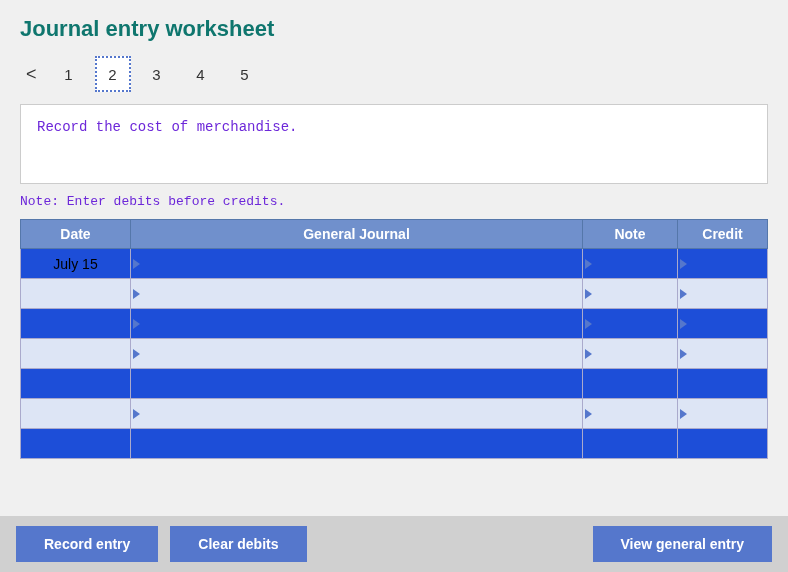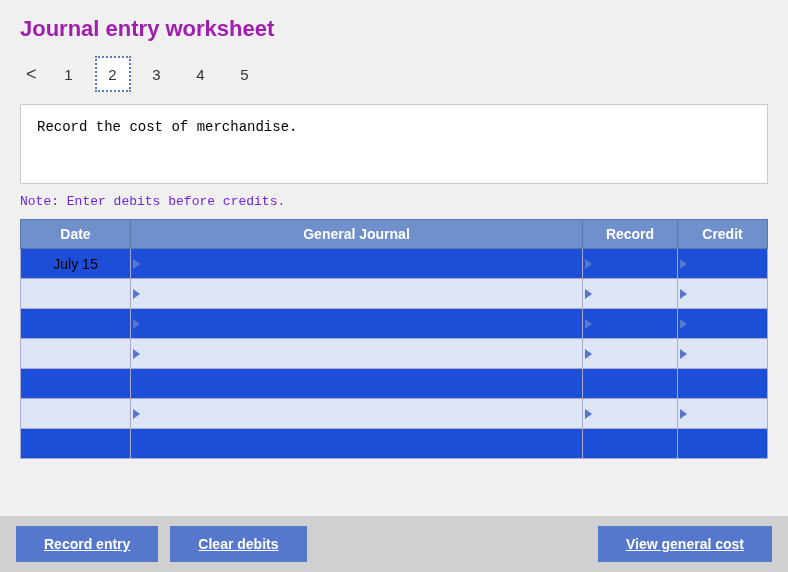--- a/index.html
+++ b/index.html
@@ -13,21 +13,21 @@
     .page-container {
       background: #f0f0f0;
       padding: 16px 20px;
       min-height: 572px;
       position: relative;
     }
     .page-title {
       font-size: 22px;
       font-weight: bold;
       margin-bottom: 14px;
-      color: #a21caf;
+      color: #0f766e;
     }
     .tab-nav {
       display: flex;
       align-items: center;
       margin-bottom: 12px;
       gap: 8px;
     }
     .tab-prev {
       font-size: 18px;
       cursor: pointer;
@@ -49,21 +49,21 @@
       background: #fff;
     }
     .instruction-box {
       background: #fff;
       border: 1px solid #ccc;
       padding: 14px 16px;
       margin-bottom: 10px;
       min-height: 80px;
       font-family: 'Courier New', monospace;
       font-size: 14px;
-      color: #000000;
+      color: #6d28d9;
     }
     .note-text {
       color: #6d28d9;
       font-family: 'Courier New', monospace;
       font-size: 13px;
       margin-bottom: 10px;
     }
     
     .journal-table {
       width: 100%;
@@ -126,21 +126,20 @@
     }
     .btn {
       background: #5577cc;
       color: #fff;
       font-weight: bold;
       font-size: 14px;
       border: none;
       padding: 10px 28px;
       cursor: pointer;
       margin-right: 12px;
-      text-decoration: underline;
     }
     .btn-right {
       margin-left: auto;
       margin-right: 0;
     }
     .col-date { width: 110px; }
     .col-journal { }
     .col-debit { width: 95px; }
     .col-credit { width: 76px; }
   </style>
@@ -174,21 +173,21 @@
     <span>Record the cost of merchandise.</span>
   </div>
 
   <div class="note-text">Note: Enter debits before credits.</div>
 
   <table class="journal-table">
     <thead>
       <tr>
         <th class="col-date">Date</th>
         <th class="col-journal">General Journal</th>
-        <th class="col-debit">Record</th>
+        <th class="col-debit">Note</th>
         <th class="col-credit">Credit</th>
       </tr>
     </thead>
     <tbody>
 
       <tr>
         <td class="date-cell">July 15</td>
         <td class="journal-cell" style="padding-left: 14px;">
             <span class="cell-arrow"></span>
           </td>
@@ -264,16 +263,16 @@
         <td class="journal-cell"></td>
         <td class="debit-cell"></td>
         <td class="credit-cell"></td>
       </tr>
     </tbody>
   </table>
 
   <div class="button-bar">
     <button class="btn">Record entry</button>
     <button class="btn">Clear debits</button>
-    <button class="btn btn-right">View general cost</button>
+    <button class="btn btn-right">View general entry</button>
   </div>
 
 </div>
 
 </body></html>

